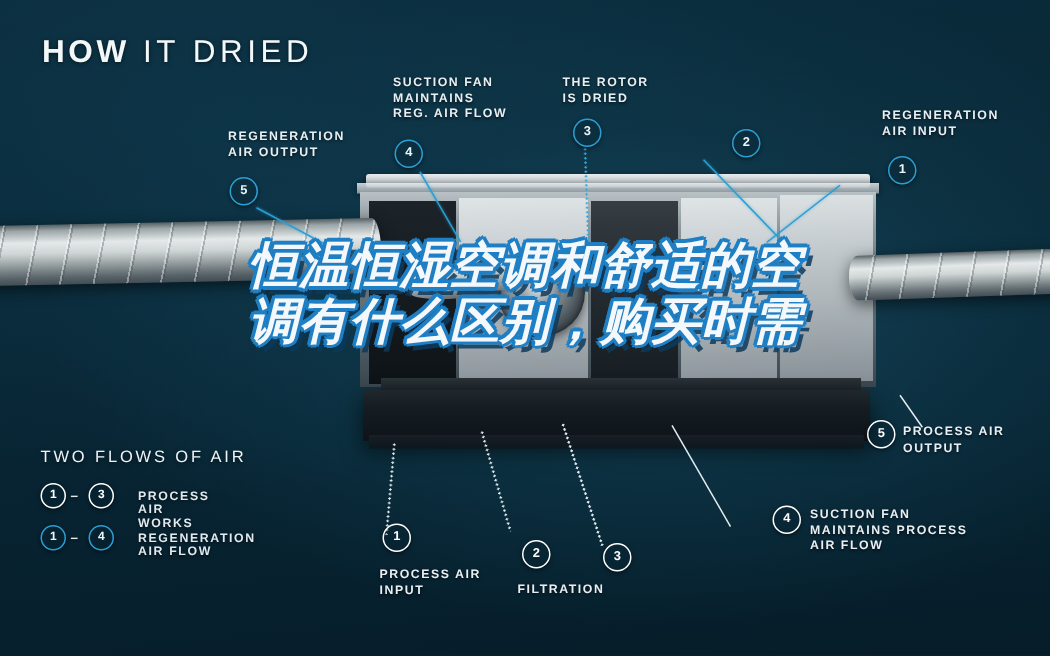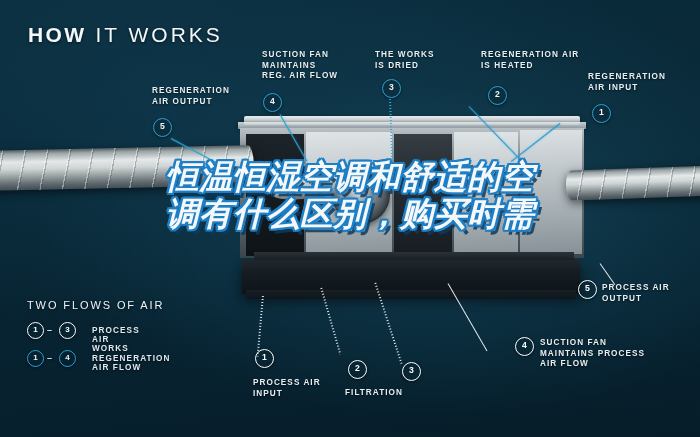--- a/index.html
+++ b/index.html
@@ -164,38 +164,36 @@
   <div class="ln cy" style="left:560px;top:123px;width:62px;transform:rotate(142deg);"></div>
 
   <div class="ln dot" style="left:263px;top:294px;width:62px;transform:rotate(95deg);"></div>
   <div class="ln dot" style="left:321px;top:286px;width:70px;transform:rotate(74deg);"></div>
   <div class="ln dot" style="left:375px;top:281px;width:86px;transform:rotate(72deg);"></div>
   <div class="ln sol" style="left:448px;top:283px;width:78px;transform:rotate(60deg);"></div>
   <div class="ln sol" style="left:600px;top:263px;width:26px;transform:rotate(55deg);"></div>
 
   <div class="ttl" style="left:28px;top:24px;">
     <b>HOW</b>
-    <span>IT WORKS</span>
+    <span>IT DRIED</span>
   </div>
 
   <div class="lbl" style="left:152px;top:86px;">REGENERATION
 AIR OUTPUT</div>
   <div class="num cy" style="left:153px;top:118px;">5</div>
 
   <div class="lbl" style="left:262px;top:50px;">SUCTION FAN
 MAINTAINS
 REG. AIR FLOW</div>
   <div class="num cy" style="left:263px;top:93px;">4</div>
 
-  <div class="lbl" style="left:375px;top:50px;">THE WORKS
+  <div class="lbl" style="left:375px;top:50px;">THE ROTOR
 IS DRIED</div>
   <div class="num cy" style="left:382px;top:79px;">3</div>
 
-  <div class="lbl" style="left:481px;top:50px;">REGENERATION AIR
-IS HEATED</div>
   <div class="num cy" style="left:488px;top:86px;">2</div>
 
   <div class="lbl" style="left:588px;top:72px;">REGENERATION
 AIR INPUT</div>
   <div class="num cy" style="left:592px;top:104px;">1</div>
 
   <div id="cn">
     <span class="cl l1">恒温恒湿空调和舒适的空</span>
     <span class="cl l2">调有什么区别，购买时需</span>
   </div>

